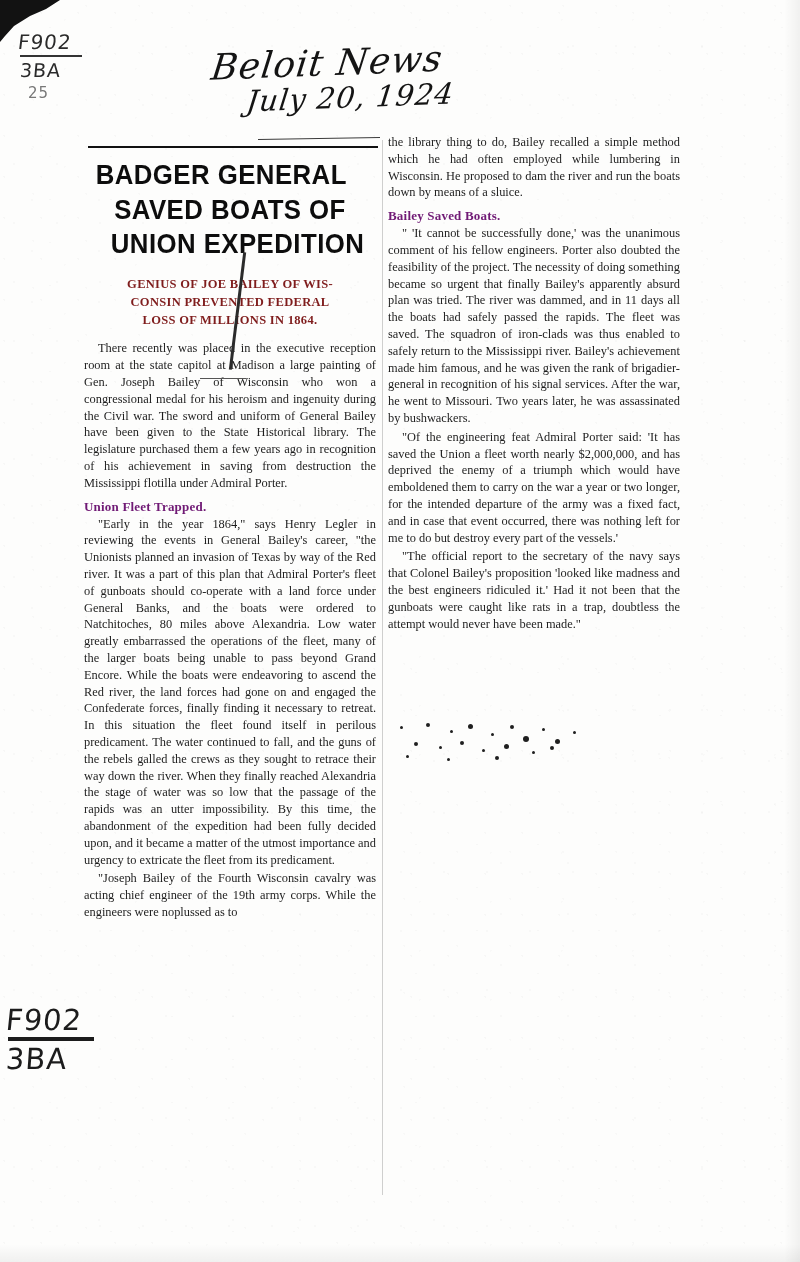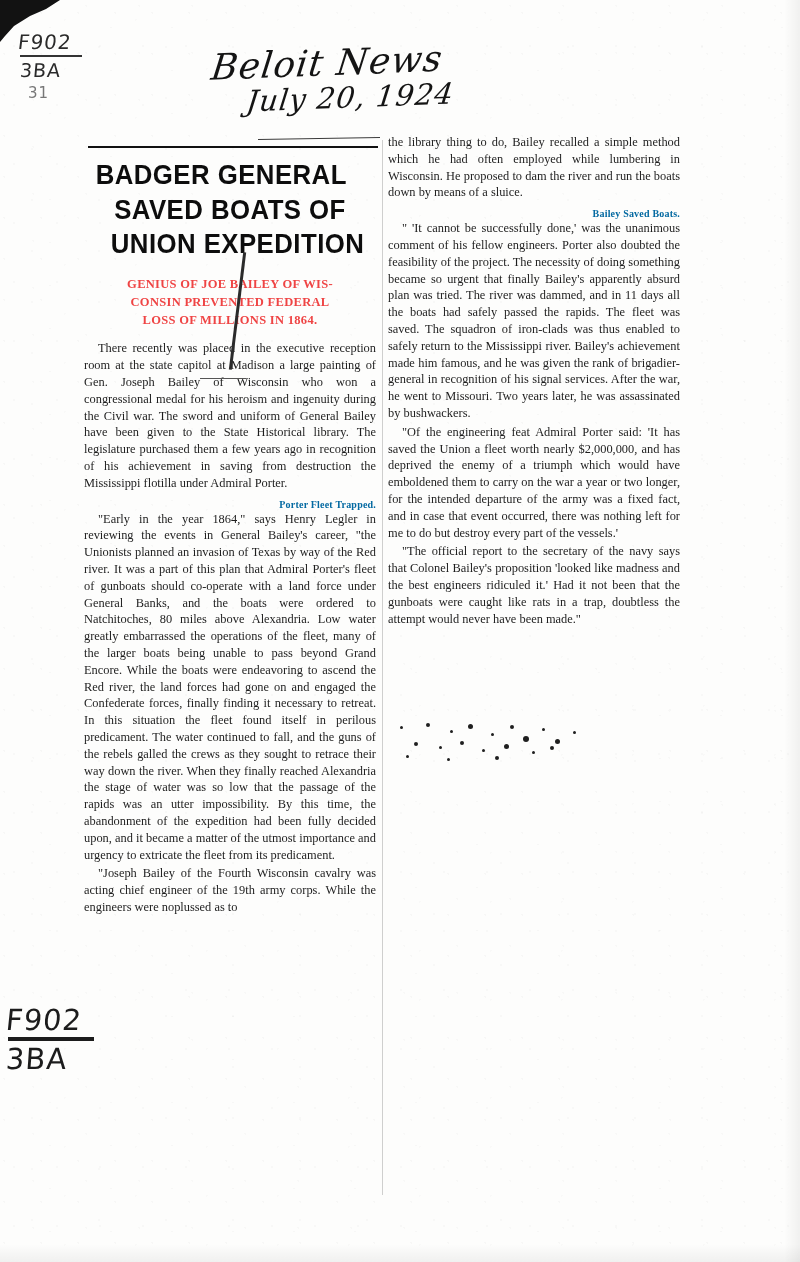--- a/index.html
+++ b/index.html
@@ -194,31 +194,31 @@
   .headline .hl-line.l3 { text-align: right; }
 
   .deck {
     font-family: "Liberation Serif", serif;
     font-weight: 700;
     font-size: 12.5px;
     line-height: 1.42;
     letter-spacing: .3px;
     text-align: center;
     margin: 14px 2px 0 2px;
-    color: #ef4444;
+    color: #7f1d1d;
   }
   .deck .deck-line { display: block; }
 
   .subhead {
     font-family: "Liberation Serif", serif;
     font-weight: 700;
-    font-size: 10px;
-    text-align: right;
+    font-size: 13px;
+    text-align: left;
     margin: 7px 0 1px 0;
-    color: #0369a1;
+    color: #701a75;
     letter-spacing: .2px;
   }
 
   p.body {
     font-family: "Liberation Serif", serif;
     font-size: 12.4px;
     line-height: 1.355;
     text-align: justify;
     text-indent: 14px;
     margin: 0 0 2px 0;
@@ -247,21 +247,21 @@
 
 <div id="scan-page">
 
   <div id="scan-noise"></div>
   <div id="corner-artifact"></div>
 
   <div id="mark-top-left">
     <div class="call-top">F902</div>
     <div class="call-rule"></div>
     <div class="call-bottom">3BA</div>
-    <div class="call-extra">31</div>
+    <div class="call-extra">25</div>
   </div>
 
   <div id="mark-masthead">
     <div class="paper-name handwriting">Beloit News</div>
     <div class="paper-date handwriting">July 20, 1924</div>
   </div>
   <div id="masthead-underline"></div>
 
   <div id="clipping">
 
@@ -277,21 +277,21 @@
       </div>
 
       <div class="deck">
         <span class="deck-line">GENIUS OF JOE BAILEY OF WIS-</span>
         <span class="deck-line">CONSIN PREVENTED FEDERAL</span>
         <span class="deck-line">LOSS OF MILLIONS IN 1864.</span>
       </div>
 
       <p class="body first">There recently was placed in the executive reception room at the state capitol at Madison a large painting of Gen. Joseph Bailey of Wisconsin who won a congressional medal for his heroism and ingenuity during the Civil war. The sword and uniform of General Bailey have been given to the State Historical library. The legislature purchased them a few years ago in recognition of his achievement in saving from destruction the Mississippi flotilla under Admiral Porter.</p>
 
-      <div class="subhead">Porter Fleet Trapped.</div>
+      <div class="subhead">Union Fleet Trapped.</div>
 
       <p class="body">"Early in the year 1864," says Henry Legler in reviewing the events in General Bailey's career, "the Unionists planned an invasion of Texas by way of the Red river. It was a part of this plan that Admiral Porter's fleet of gunboats should co-operate with a land force under General Banks, and the boats were ordered to Natchitoches, 80 miles above Alexandria. Low water greatly embarrassed the operations of the fleet, many of the larger boats being unable to pass beyond Grand Encore. While the boats were endeavoring to ascend the Red river, the land forces had gone on and engaged the Confederate forces, finally finding it necessary to retreat. In this situation the fleet found itself in perilous predicament. The water continued to fall, and the guns of the rebels galled the crews as they sought to retrace their way down the river. When they finally reached Alexandria the stage of water was so low that the passage of the rapids was an utter impossibility. By this time, the abandonment of the expedition had been fully decided upon, and it became a matter of the utmost importance and urgency to extricate the fleet from its predicament.</p>
 
       <p class="body">"Joseph Bailey of the Fourth Wisconsin cavalry was acting chief engineer of the 19th army corps. While the engineers were noplussed as to</p>
     </div>
 
     <div id="column-right">
 
       <p class="body" style="text-indent:0">the library thing to do, Bailey recalled a simple method which he had often employed while lumbering in Wisconsin. He proposed to dam the river and run the boats down by means of a sluice.</p>
 

